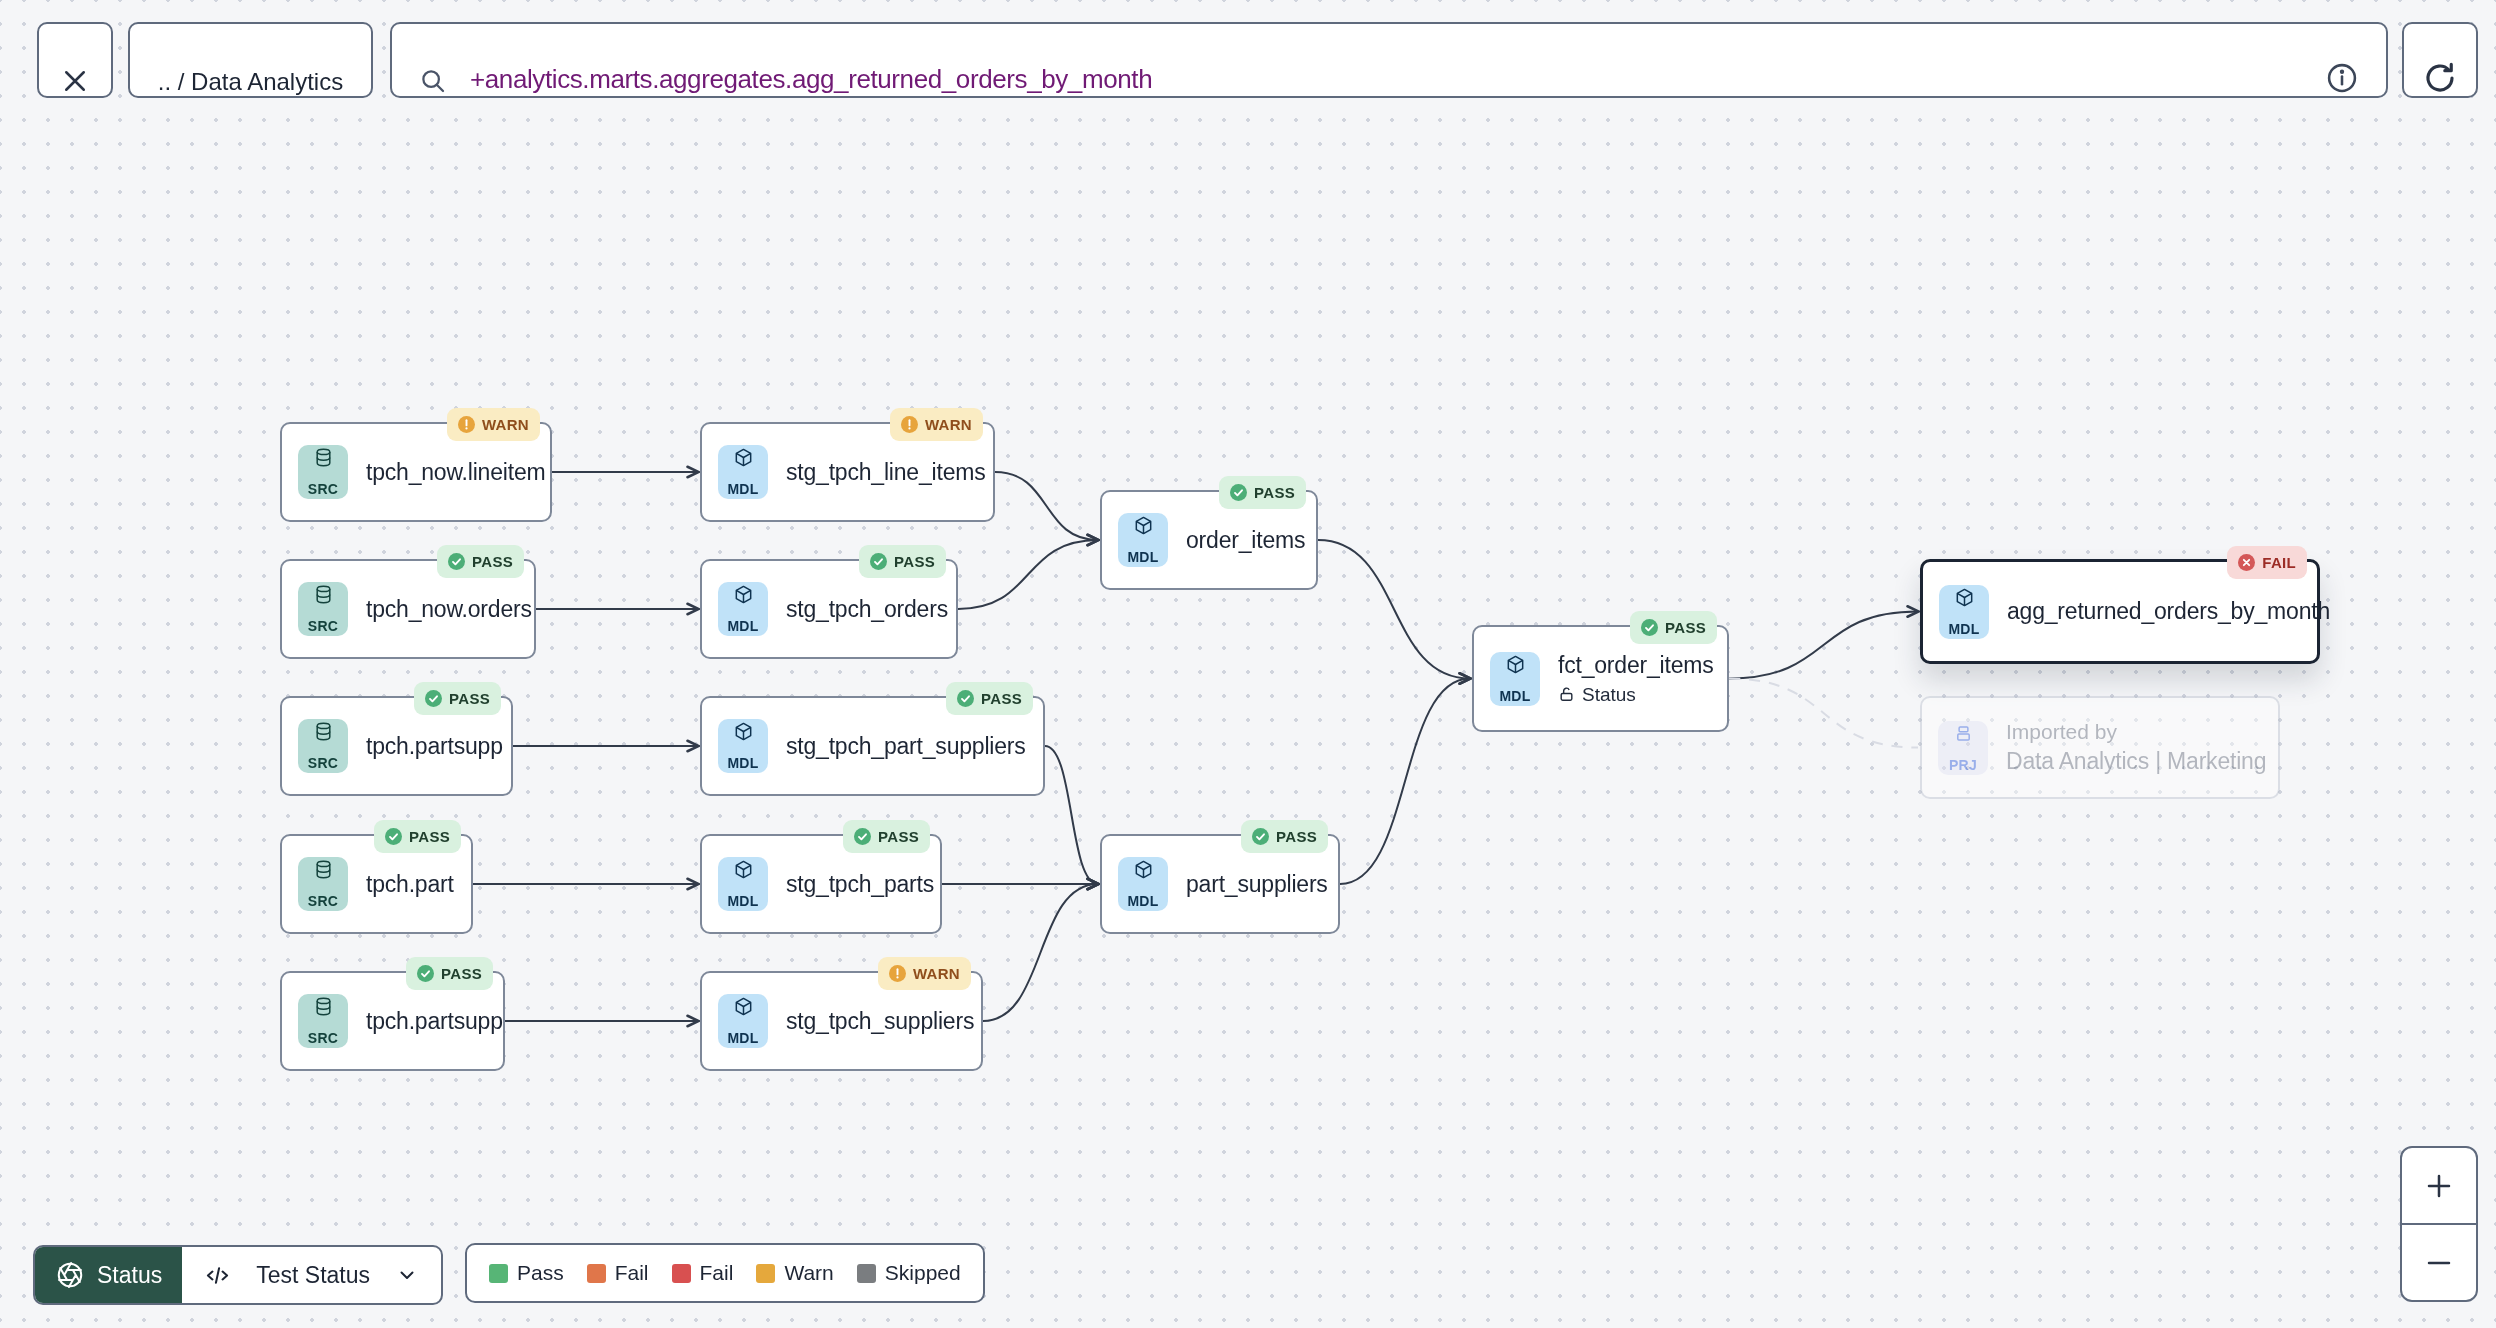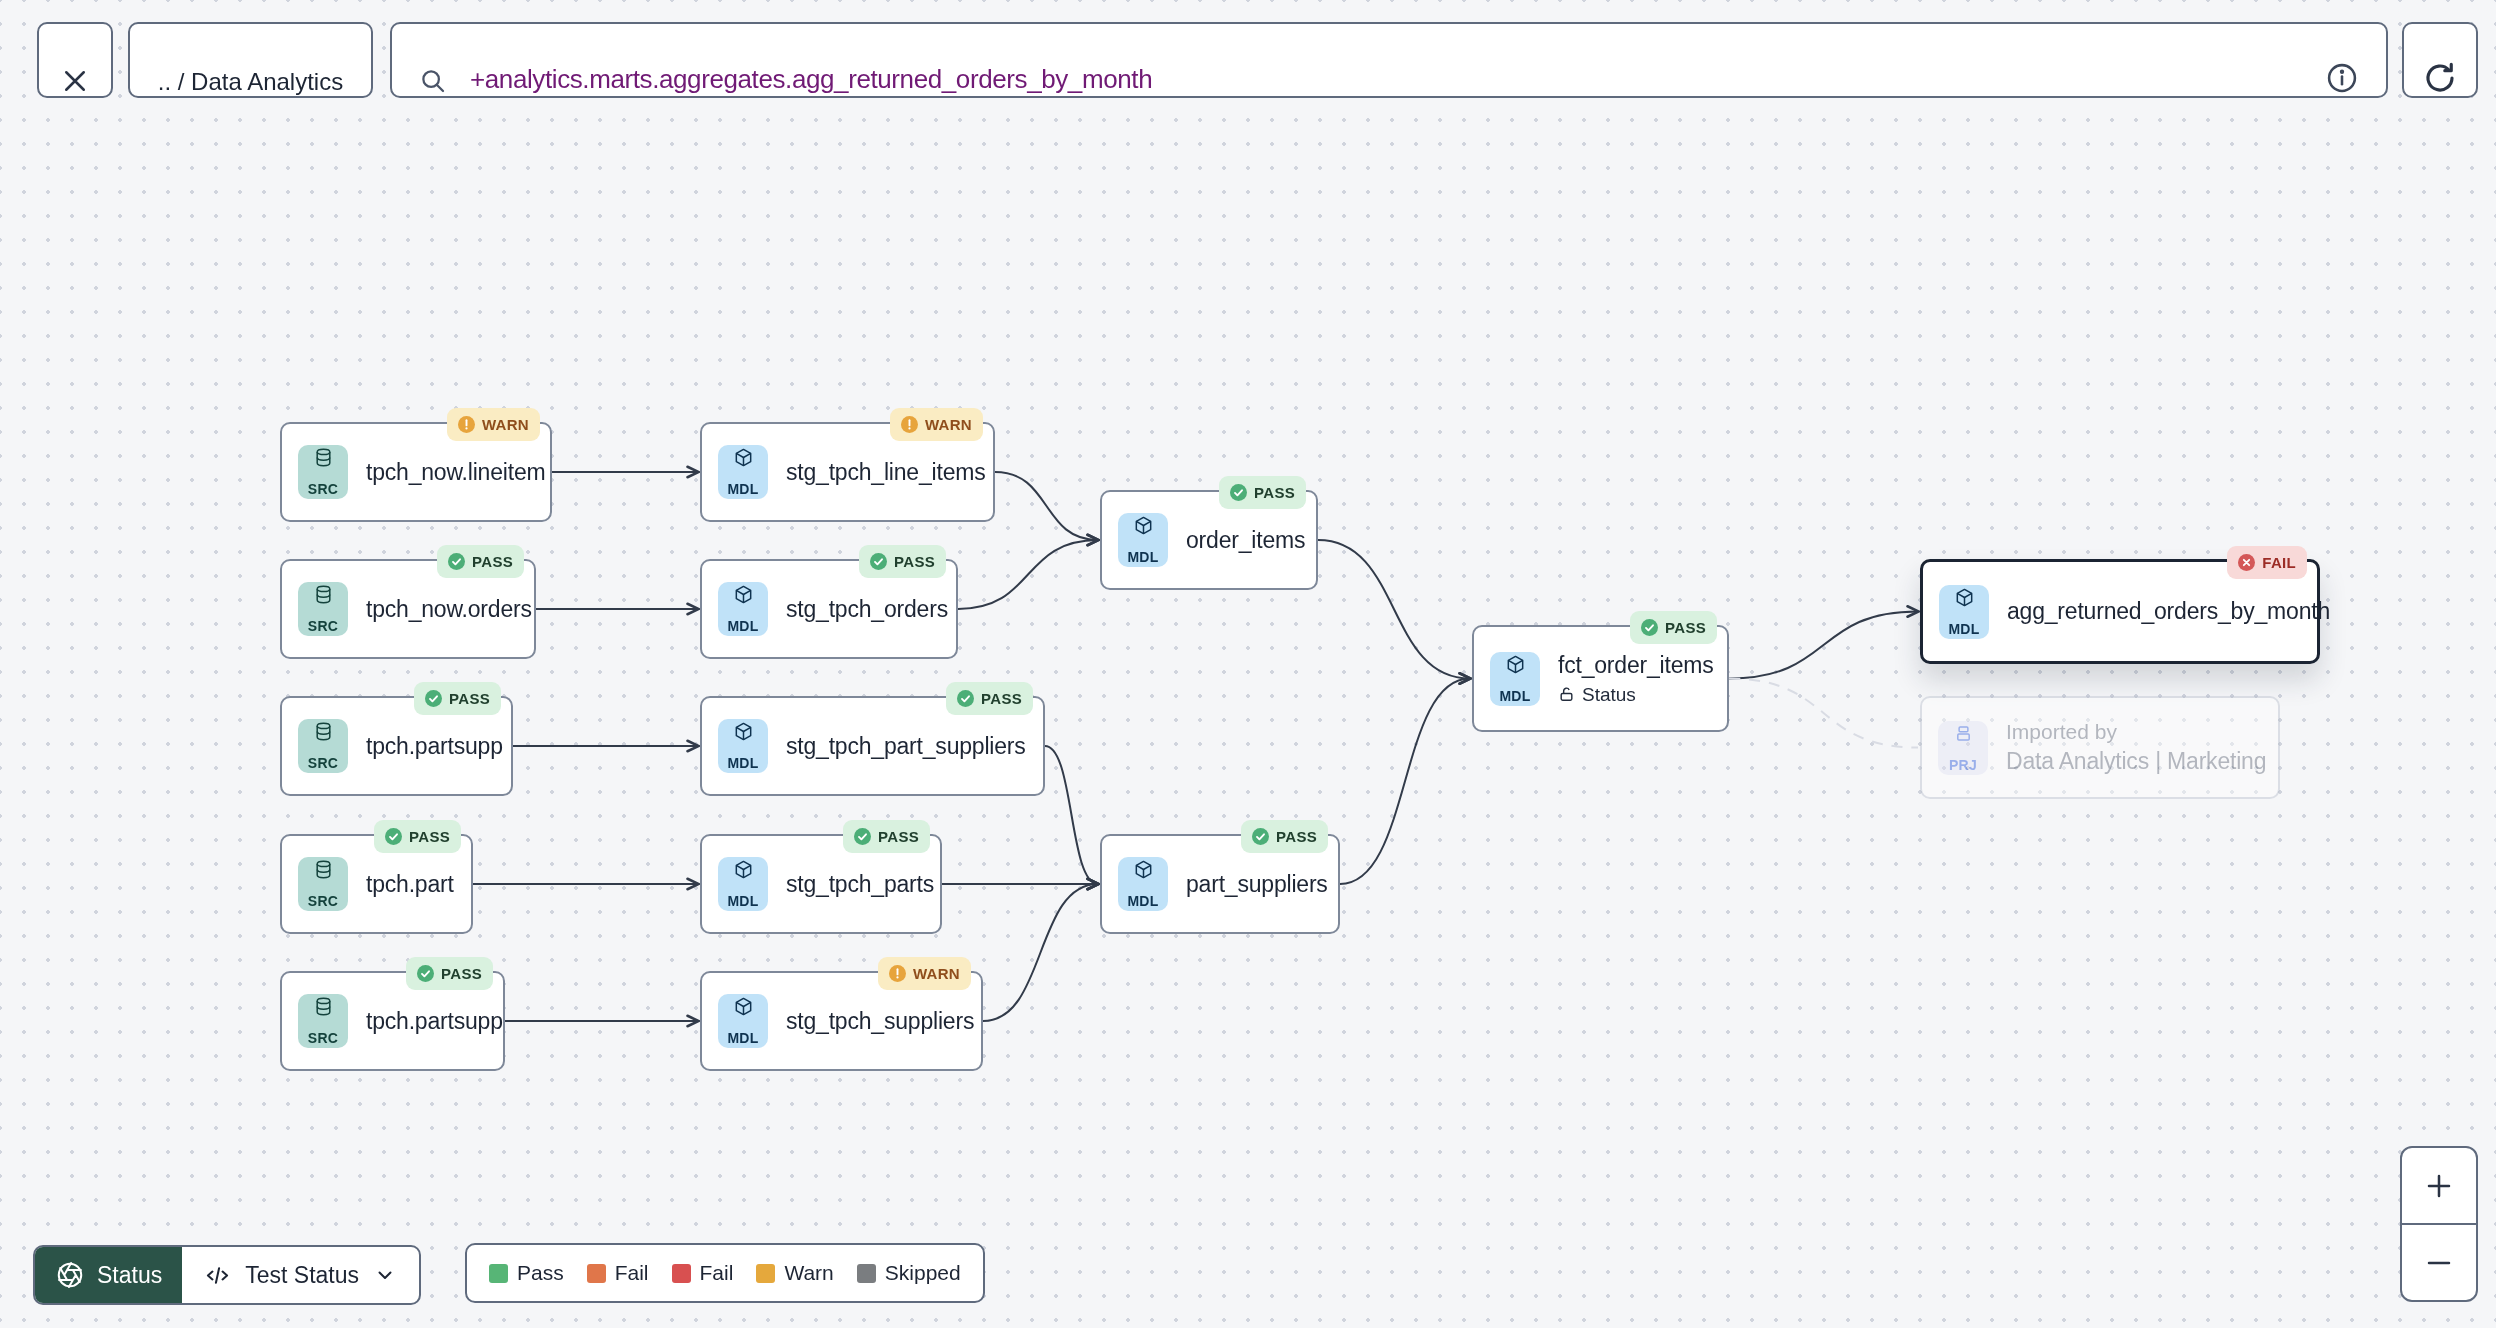--- a/index.html
+++ b/index.html
@@ -53,21 +53,21 @@
     display:flex;align-items:center;gap:7px;padding:0 11px;
     font-size:15px;font-weight:700;letter-spacing:.3px;
   }
   .pill svg{width:17px;height:17px;}
   
   #lenses-bar{
     position:absolute;left:33px;top:1245px;height:60px;display:flex;align-items:stretch;
     background:#fff;border:2px solid #5f6a7d;border-radius:10px;overflow:hidden;box-sizing:border-box;
   }
   #lenses-btn{background:#2b5348;color:#fff;display:flex;align-items:center;gap:12px;padding:0 20px;font-size:23px;cursor:pointer;}
-  #lens-select{display:flex;align-items:center;gap:14px;padding:0 22px;font-size:23px;cursor:pointer;}
+  #lens-select{display:flex;align-items:center;gap:25px;padding:0 22px;font-size:23px;cursor:pointer;}
   #legend-box{
     position:absolute;left:465px;top:1243px;height:60px;box-sizing:border-box;
     display:flex;align-items:center;gap:23px;padding:0 22px;
     background:#fff;border:2px solid #5f6a7d;border-radius:10px;
   }
   .legend-item{display:flex;align-items:center;gap:9px;font-size:21px;}
   .swatch{width:19px;height:19px;border-radius:3px;}
   #zoom-ctl{
     position:absolute;left:2400px;top:1146px;width:78px;height:156px;box-sizing:border-box;
     background:#fff;border:2px solid #5f6a7d;border-radius:12px;display:flex;flex-direction:column;overflow:hidden;

